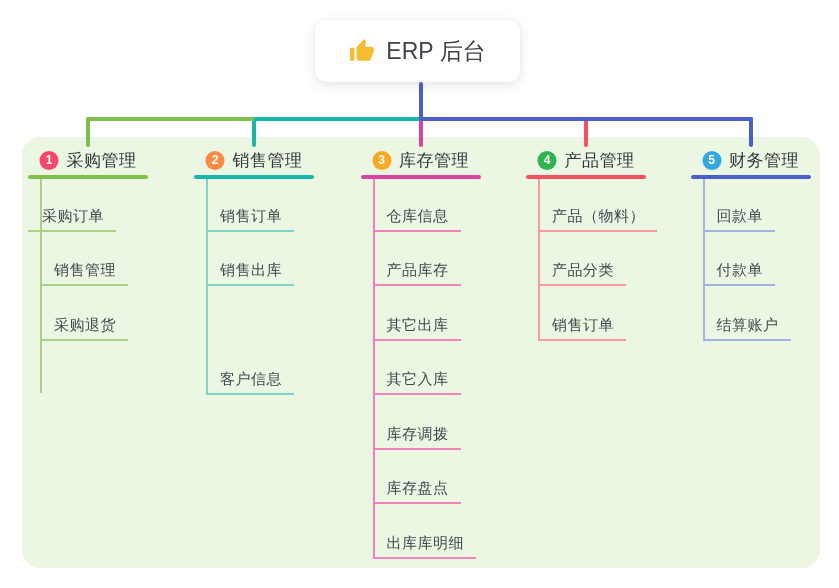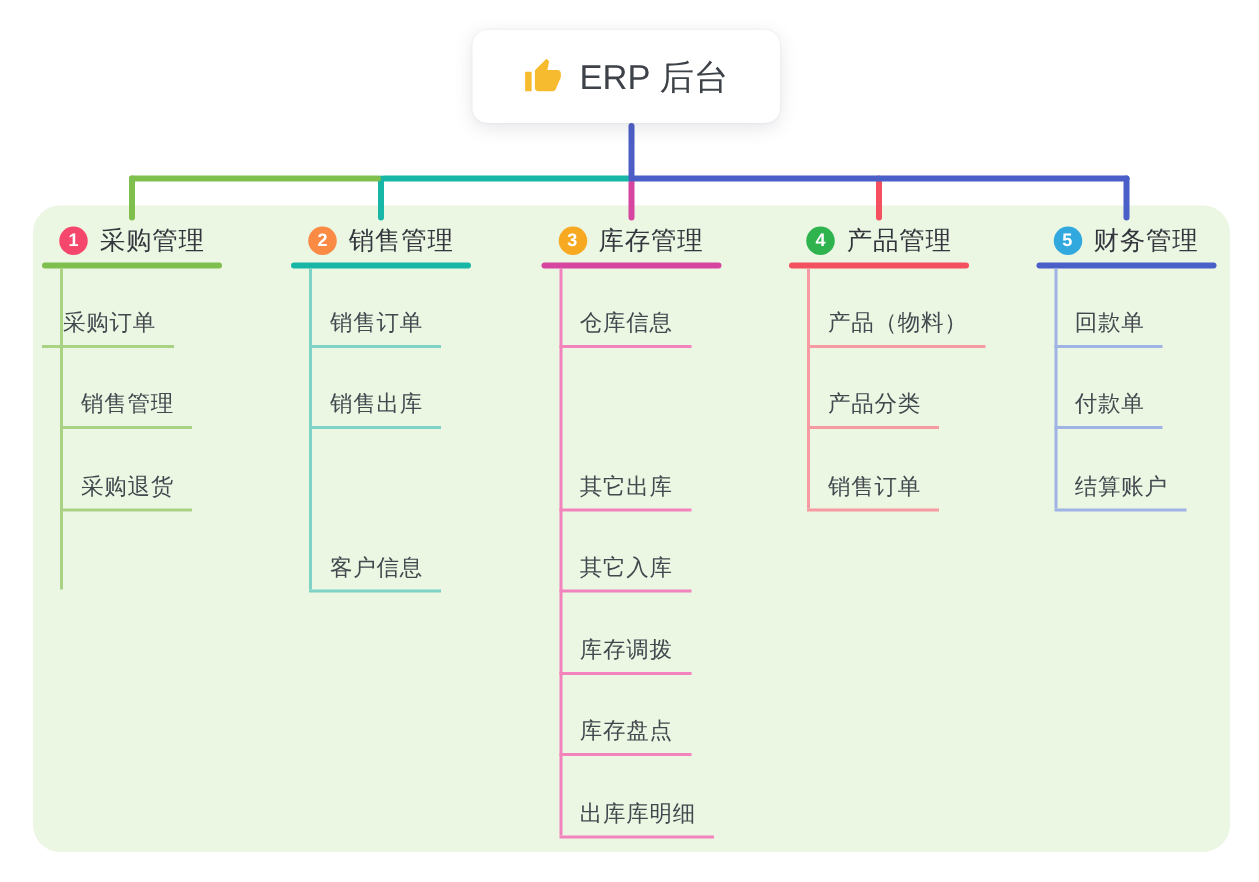--- a/index.html
+++ b/index.html
@@ -72,20 +72,21 @@
     <div class="item" style="left: 206px; top: 203.5px; border-bottom: 2px solid rgb(127, 211, 198);">销售订单</div>
     <div class="item" style="left: 206px; top: 258px; border-bottom: 2px solid rgb(127, 211, 198);">销售出库</div>
     <div class="item" style="left: 206px; top: 367px; border-bottom: 2px solid rgb(127, 211, 198);">客户信息</div>
     <div class="branch-header" style="left: 420.5px;">
       <span class="badge" style="background: rgb(248, 169, 34);">3</span>
       <span class="blabel">库存管理</span>
     </div>
     <div class="underline" style="left: 360.5px; top: 175px; width: 120px; background: rgb(214, 69, 159);"></div>
     <div class="treeline" style="left: 372.5px; top: 179px; height: 377.5px; background: rgb(243, 131, 189);"></div>
     <div class="item" style="left: 372.5px; top: 203.5px; border-bottom: 2px solid rgb(243, 131, 189);">仓库信息</div>
+    <div class="item" style="left: 372.5px; top: 258px; border-bottom: 2px solid rgb(243, 131, 189);">产品库存</div>
     <div class="item" style="left: 372.5px; top: 312.5px; border-bottom: 2px solid rgb(243, 131, 189);">其它出库</div>
     <div class="item" style="left: 372.5px; top: 421.5px; border-bottom: 2px solid rgb(243, 131, 189);">库存调拨</div>
     <div class="item" style="left: 372.5px; top: 367px; border-bottom: 2px solid rgb(243, 131, 189);">其它入库</div>
     <div class="item" style="left: 372.5px; top: 476px; border-bottom: 2px solid rgb(243, 131, 189);">库存盘点</div>
     <div class="item" style="left: 372.5px; top: 530.5px; border-bottom: 2px solid rgb(243, 131, 189);">出库库明细</div>
     <div class="branch-header" style="left: 586px;">
       <span class="badge" style="background: rgb(46, 179, 78);">4</span>
       <span class="blabel">产品管理</span>
     </div>
     <div class="underline" style="left: 526px; top: 175px; width: 120px; background: rgb(244, 80, 95);"></div>

